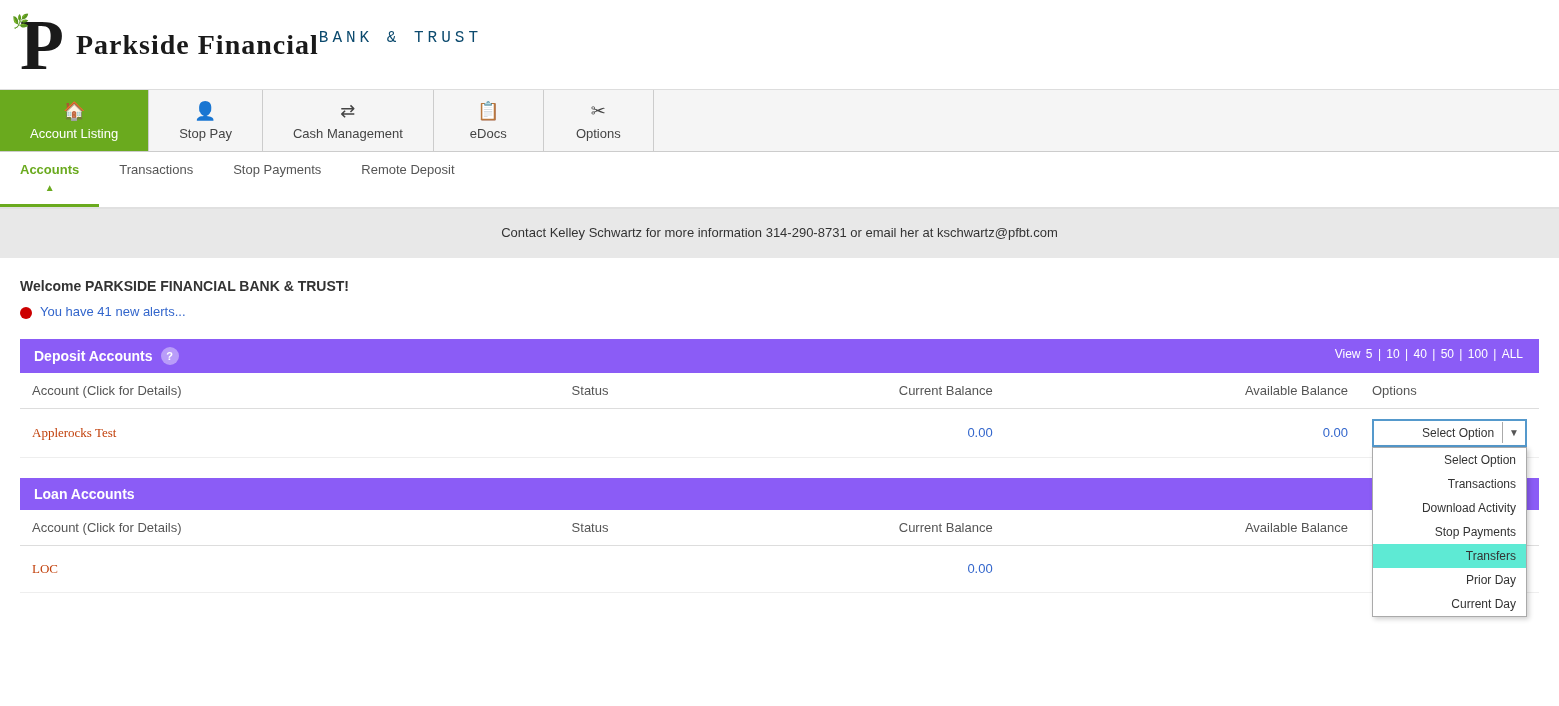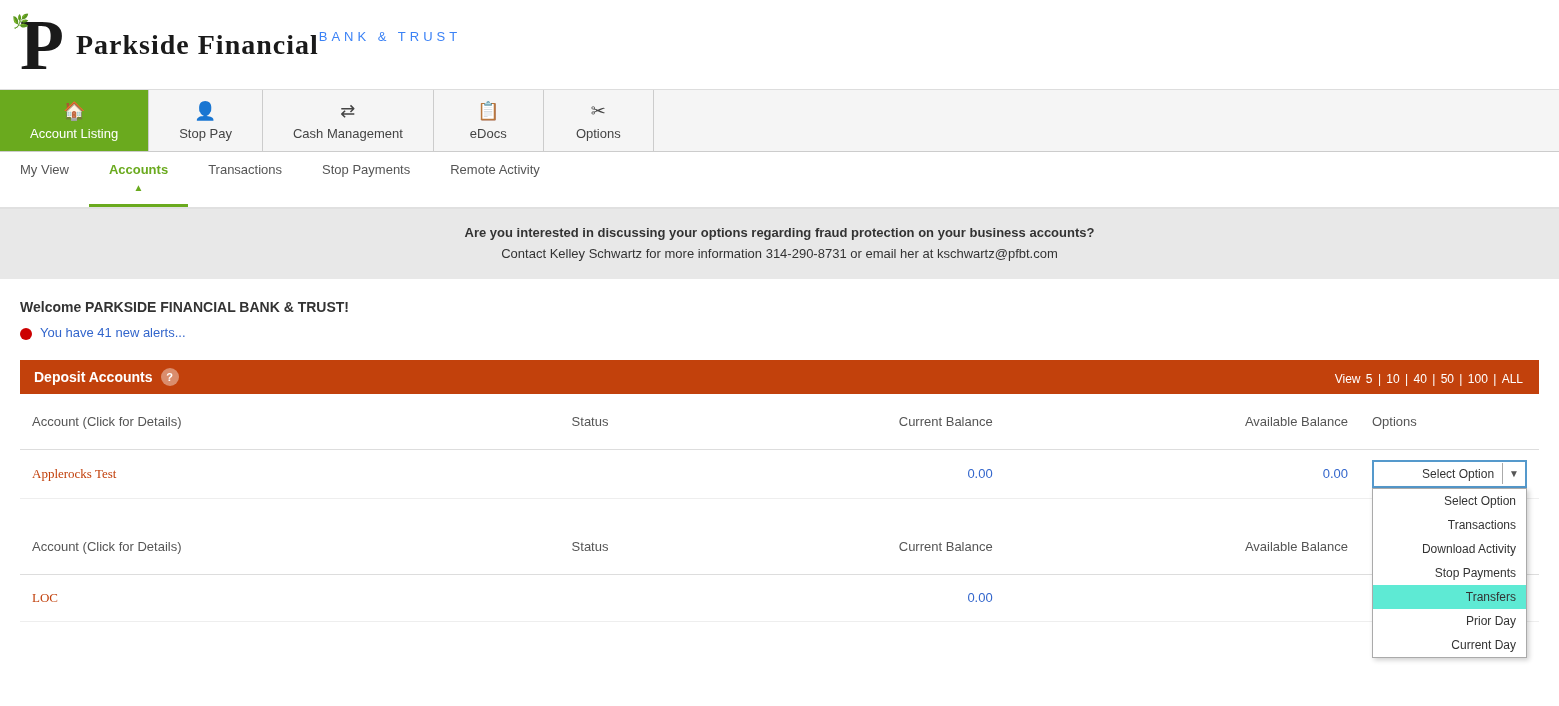--- a/index.html
+++ b/index.html
@@ -5,21 +5,21 @@
     * { margin: 0; padding: 0; box-sizing: border-box; }
     body { font-family: Arial, sans-serif; font-size: 13px; color: #333; background: #fff; width: 1559px; min-height: 706px; overflow-x: hidden; }
 
     
     .header { display: flex; align-items: center; padding: 10px 20px; border-bottom: 1px solid #ddd; height: 90px; }
     .logo-container { display: flex; align-items: center; gap: 12px; }
     .logo-p { font-size: 72px; font-weight: bold; color: #1a1a1a; font-family: Georgia, serif; line-height: 1; }
     .logo-leaf { color: #5a8a2a; font-size: 16px; position: relative; top: -30px; left: -8px; }
     .logo-text { display: flex; flex-direction: row; }
     .logo-name { font-size: 28px; font-weight: bold; color: #1a1a1a; font-family: Georgia, serif; letter-spacing: 1px; }
-    .logo-sub { font-size: 13px; letter-spacing: 4px; color: #3b82f6; font-family: Liberation Sans, sans-serif; }
+    .logo-sub { font-size: 16px; letter-spacing: 4px; color: #0c4a6e; font-family: Liberation Mono, monospace; }
 
     
     .nav-tabs { display: flex; background: #f5f5f5; border-bottom: 1px solid #ccc; }
     .nav-tab { display: flex; flex-direction: column; align-items: center; padding: 10px 30px; cursor: pointer; border-right: 1px solid #ccc; color: #444; font-size: 13px; gap: 4px; background: #f5f5f5; min-width: 110px; }
     .nav-tab.active { background: #6aaa1e; color: #fff; }
     .nav-tab .tab-icon { font-size: 18px; }
 
     
     .sub-nav { display: flex; border-bottom: 2px solid #e0e0e0; padding: 0 0px; background: #fff; }
     .sub-nav-item { padding: 10px 20px; cursor: pointer; color: #555; font-size: 13px; border-bottom: 3px solid transparent; }
@@ -30,29 +30,29 @@
     .alert-banner strong { font-weight: bold; }
 
     
     .main-content { padding: 20px 20px; }
     .welcome-text { font-weight: bold; font-size: 14px; margin-bottom: 10px; }
     .alerts-link { display: flex; align-items: flex-end; gap: 8px; margin-bottom: 20px; }
     .alert-dot { width: 12px; height: 12px; background: #cc0000; border-radius: 50%; display: inline-block; }
     .alerts-link a { color: #3366cc; text-decoration: none; font-size: 13px; }
 
     
-    .section-header { background: #c2410c; color: #fff; display: flex; align-items: flex-end; padding: 8px 14px; justify-content: space-between; }
+    .section-header { background: #8b5cf6; color: #fff; display: flex; align-items: flex-start; padding: 8px 14px; justify-content: space-between; }
     .section-title { font-weight: bold; font-size: 14px; display: flex; align-items: center; gap: 8px; }
     .help-icon { width: 18px; height: 18px; border-radius: 50%; background: rgba(255,255,255,0.4); display: inline-flex; align-items: center; justify-content: center; font-size: 11px; color: #fff; font-weight: bold; cursor: pointer; }
     .view-links { font-size: 12px; color: #fff; }
     .view-links a { color: #fff; text-decoration: none; margin: 0 2px; }
 
     
     .account-table { width: 100%; border-collapse: collapse; margin-bottom: 20px; }
-    .account-table th { padding: 20px 12px; text-align: left; color: #555; font-weight: normal; font-size: 13px; border-bottom: 1px solid #ddd; background: #fff; }
+    .account-table th { padding: 10px 12px; text-align: left; color: #555; font-weight: normal; font-size: 13px; border-bottom: 1px solid #ddd; background: #fff; }
     .account-table td { padding: 10px 12px; border-bottom: 1px solid #eee; font-size: 13px; }
     .account-table th.right, .account-table td.right { text-align: right; }
     .account-table th.center, .account-table td.center { text-align: center; }
     .account-link { color: #c2410c; text-decoration: none; font-family: Liberation Serif, serif; }
     .balance { color: #3366cc; text-align: right; }
 
     
     .options-col { width: 160px; }
 
     
@@ -99,32 +99,30 @@
     <span class="tab-icon">📋</span>
     <span>eDocs</span>
   </div>
   <div class="nav-tab">
     <span class="tab-icon">✂</span>
     <span>Options</span>
   </div>
 </div>
 
 <div class="sub-nav">
-  <div class="sub-nav-item">My View</div>
   <div class="sub-nav-item active">
     <span>Accounts</span>
     <div style="text-align:center; margin-top:2px;"><span style="color:#6aaa1e; font-size:10px;">▲</span></div>
   </div>
   <div class="sub-nav-item">Transactions</div>
   <div class="sub-nav-item">Stop Payments</div>
-  <div class="sub-nav-item">Remote Activity</div>
+  <div class="sub-nav-item">Remote Deposit</div>
 </div>
 
 <div class="alert-banner">
-  <div><strong>Are you interested in discussing your options regarding fraud protection on your business accounts?</strong></div>
   <div>Contact Kelley Schwartz for more information 314-290-8731 or email her at kschwartz@pfbt.com</div>
 </div>
 
 <div class="main-content">
   <div class="welcome-text">Welcome PARKSIDE FINANCIAL BANK &amp; TRUST!</div>
   <div class="alerts-link">
     <span class="alert-dot"></span>
     <a href="#">You have 41 new alerts...</a>
   </div>
 
@@ -180,20 +178,28 @@
                 <div class="dropdown-menu-item">Current Day</div>
               </div>
             </div>
           </td>
         </tr>
       </tbody>
     </table>
   </div>
 
   <div class="loan-section">
+    <div class="section-header">
+      <div class="section-title">
+        <span>Loan Accounts</span>
+      </div>
+      <div class="view-links">
+        <span>View</span>
+      </div>
+    </div>
 
     <table class="account-table">
       <thead>
         <tr>
           <th>Account (Click for Details)</th>
           <th class="center">Status</th>
           <th class="right">Current Balance</th>
           <th class="right">Available Balance</th>
           <th class="th-options">Options</th>
         </tr>

